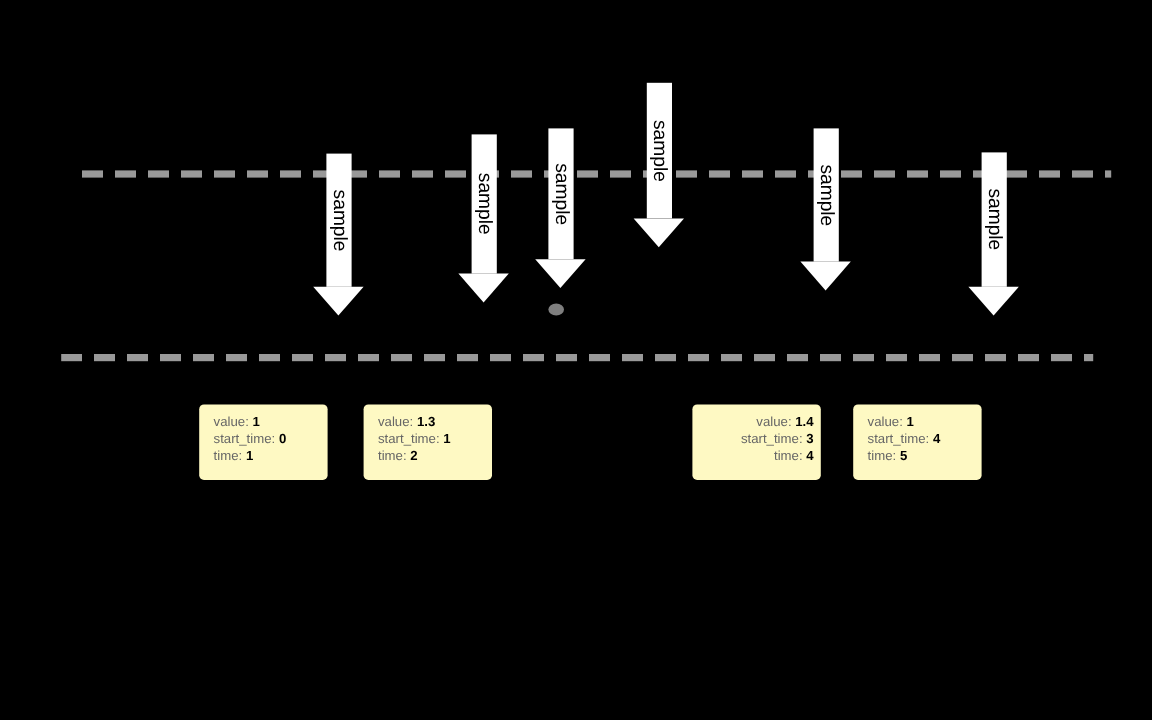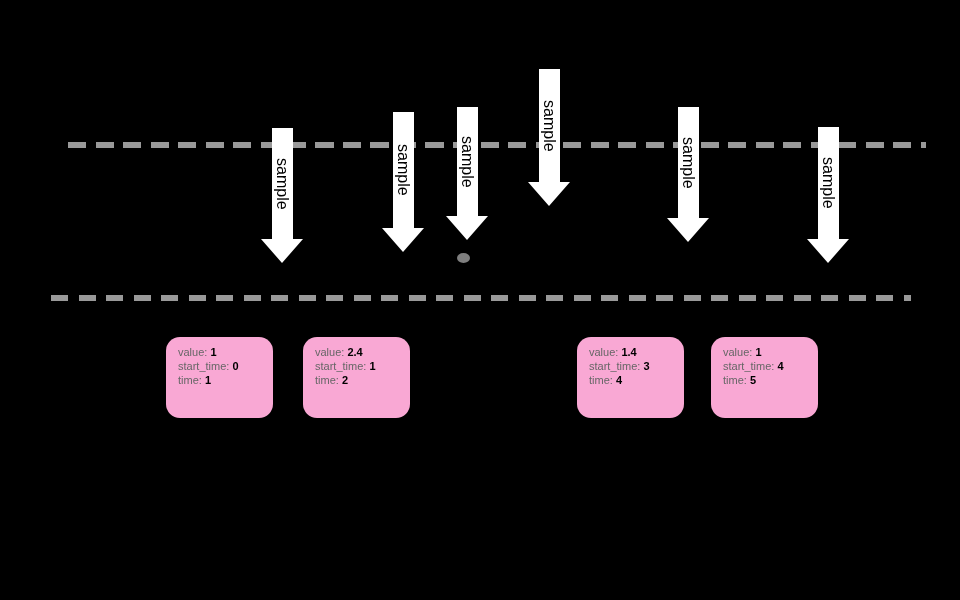--- a/index.html
+++ b/index.html
@@ -66,24 +66,24 @@
     left: 457px; top: 253px;
     width: 13px; height: 10px;
     border-radius: 50%;
     background: #7f7f7f;
   }
   
   .card {
     position: absolute;
     top: 337px;
     width: 107px;
-    height: 81px;
+    height: 63px;
     box-sizing: border-box;
-    background: #f9a8d4;
-    border-radius: 14px;
+    background: #fef9c3;
+    border-radius: 4px;
     padding: 8px 6px 0 12px;
     font-size: 11px;
     line-height: 14px;
     color: #666666;
     white-space: nowrap;
   }
   .card .val {
     color: #000000;
     font-weight: bold;
   }
@@ -140,27 +140,27 @@
 
   <div class="dot"></div>
 
   <div class="card" style="left:166px;">
     <div><span>value:</span> <span class="val">1</span></div>
     <div><span>start_time:</span> <span class="val">0</span></div>
     <div><span>time:</span> <span class="val">1</span></div>
   </div>
 
   <div class="card" style="left:303px;">
-    <div><span>value:</span> <span class="val">2.4</span></div>
+    <div><span>value:</span> <span class="val">1.3</span></div>
     <div><span>start_time:</span> <span class="val">1</span></div>
     <div><span>time:</span> <span class="val">2</span></div>
   </div>
 
 
-  <div class="card" style="left:577px;">
+  <div class="card" style="left:577px;text-align:right;">
     <div><span>value:</span> <span class="val">1.4</span></div>
     <div><span>start_time:</span> <span class="val">3</span></div>
     <div><span>time:</span> <span class="val">4</span></div>
   </div>
 
   <div class="card" style="left:711px;">
     <div><span>value:</span> <span class="val">1</span></div>
     <div><span>start_time:</span> <span class="val">4</span></div>
     <div><span>time:</span> <span class="val">5</span></div>
   </div>

